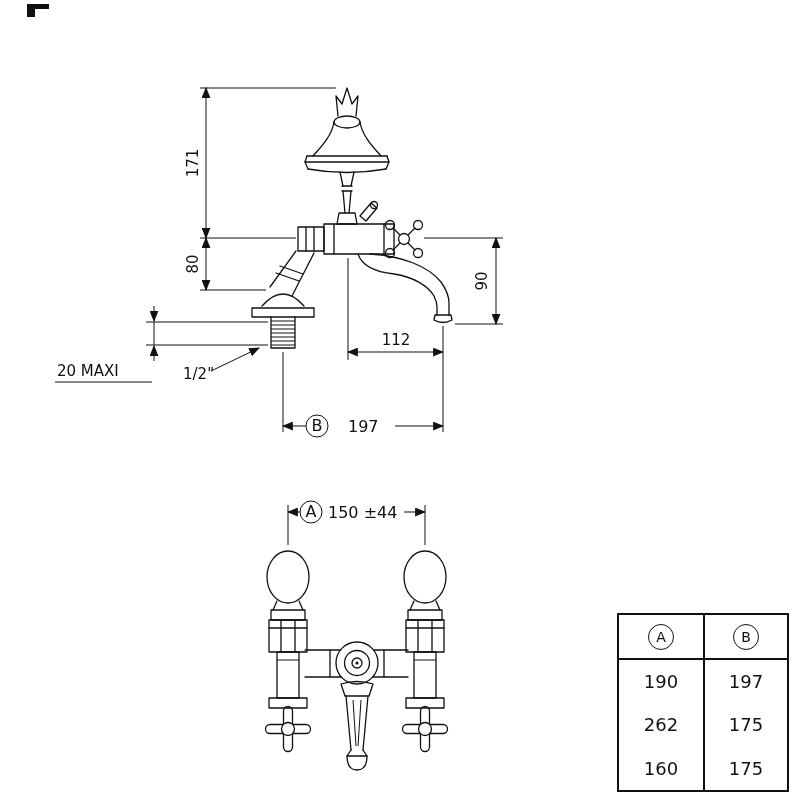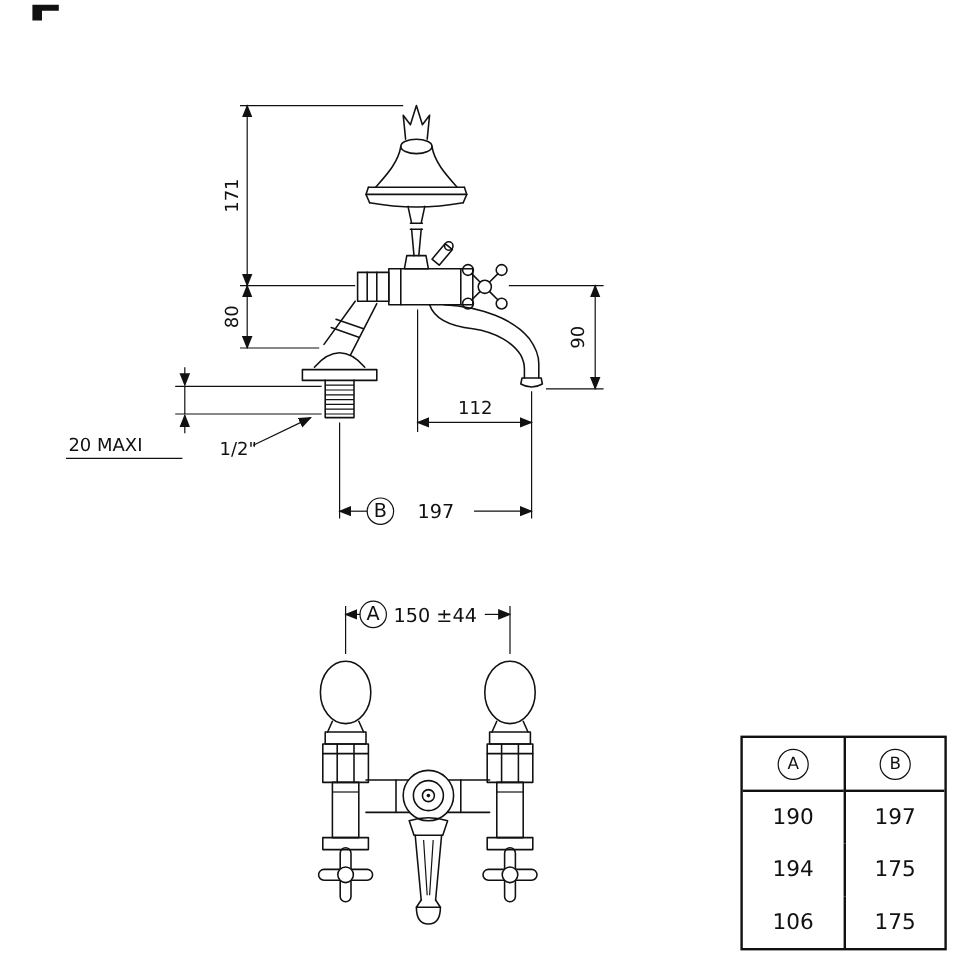--- a/index.html
+++ b/index.html
@@ -218,20 +218,20 @@
   <div class="cell th">
     <span class="circle-ref">A</span>
   </div>
   <div class="cell th col-b">
     <span class="circle-ref">B</span>
   </div>
 
   <div class="cell">190</div>
   <div class="cell col-b">197</div>
 
-  <div class="cell">194</div>
+  <div class="cell">262</div>
   <div class="cell col-b">175</div>
 
-  <div class="cell">106</div>
+  <div class="cell">160</div>
   <div class="cell col-b">175</div>
 </div>
 
 </div>
 
 </body></html>

